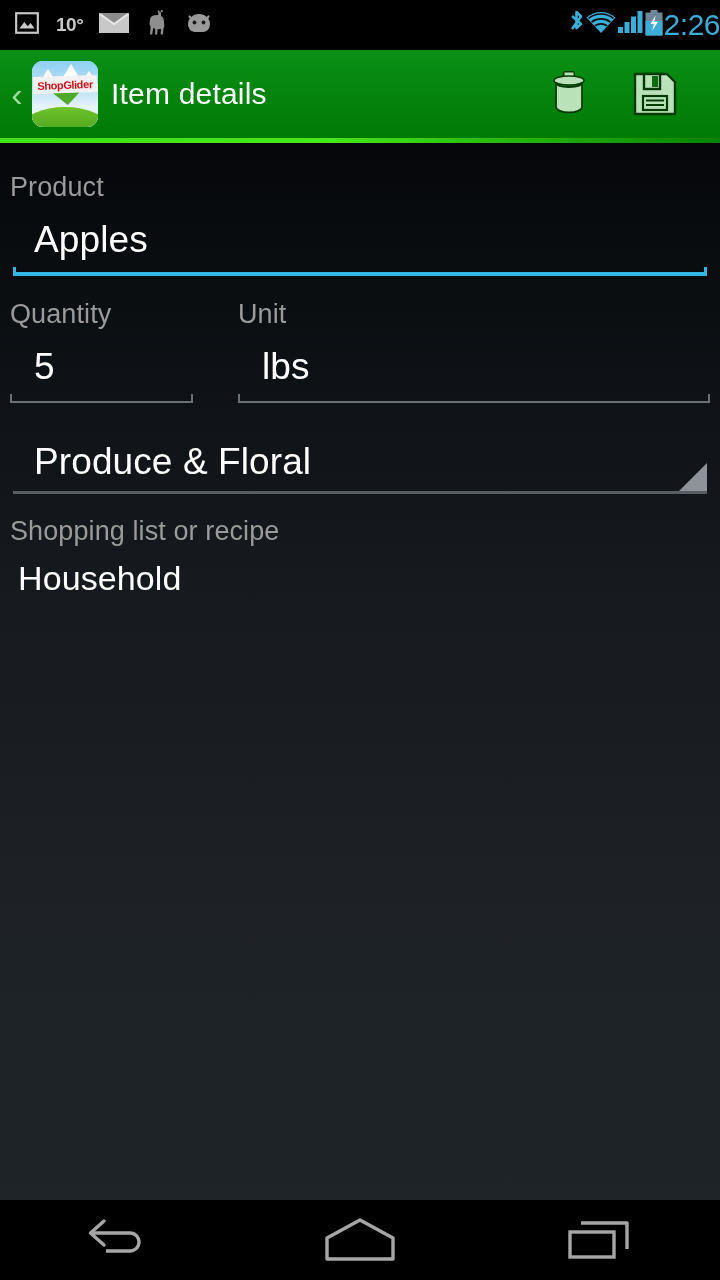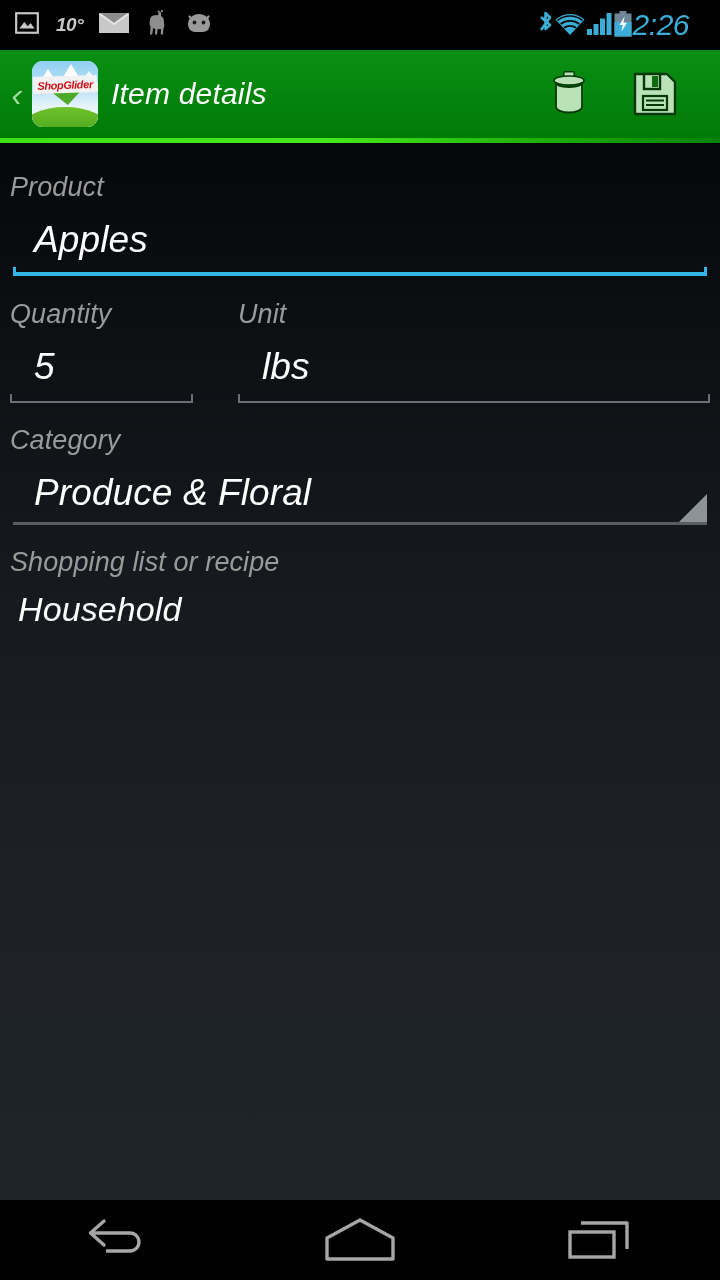--- a/index.html
+++ b/index.html
@@ -2,29 +2,29 @@
 <html><head>
 <meta charset="utf-8">
 <style>
   * { margin:0; padding:0; box-sizing:border-box; }
   html,body{
     width:720px; height:1280px; overflow:hidden;
     background:#000;
     font-family:"Liberation Sans", sans-serif;
     -webkit-font-smoothing:antialiased;
   }
-  #screen{ position:relative; width:668px; height:1280px; background:#05070a;font-style:italic; }
+  #screen{ position:relative; width:668px; height:1280px; background:#05070a; }
 
   
   #statusbar{
     position:absolute; left:0; top:0; width:720px; height:50px;
     background:#000; display:flex; align-items:center;
   }
   .sb-left{ display:flex; align-items:center; gap:16px; padding-left:14px; }
-  .sb-right{ margin-left:auto; display:flex; align-items:flex-end; padding-right:31px; }
+  .sb-right{ margin-left:auto; display:flex; align-items:center; padding-right:0; }
   .sb-temp{ color:#c8c8c8; font-size:19px; font-weight:bold; letter-spacing:-.5px; }
   .ico{ display:block; }
 
   
   #actionbar{
     position:absolute; left:0; top:50px; width:720px; height:88px;
     background:linear-gradient(#0a8f14,#007a06);
     display:flex; align-items:center;
   }
   #ab-underline{
@@ -243,21 +243,20 @@
       </div>
       <div class="field" id="f-unit">
         <div class="flabel">Unit</div>
         <div class="fvalue" placeholder="Unit">lbs</div>
         <div class="ul-dim"></div>
       </div>
     </div>
 
 
     <div class="field spinner">
-      <div class="flabel">Category</div>
       <div class="sp-wrap">
         <div class="fvalue">Produce &amp; Floral</div>
         <div class="sp-arrow"></div>
         <div class="sp-line"></div>
       </div>
     </div>
 
     <div class="field" id="f-list">
       <div class="flabel">Shopping list or recipe</div>
       <div class="fvalue">Household</div>

